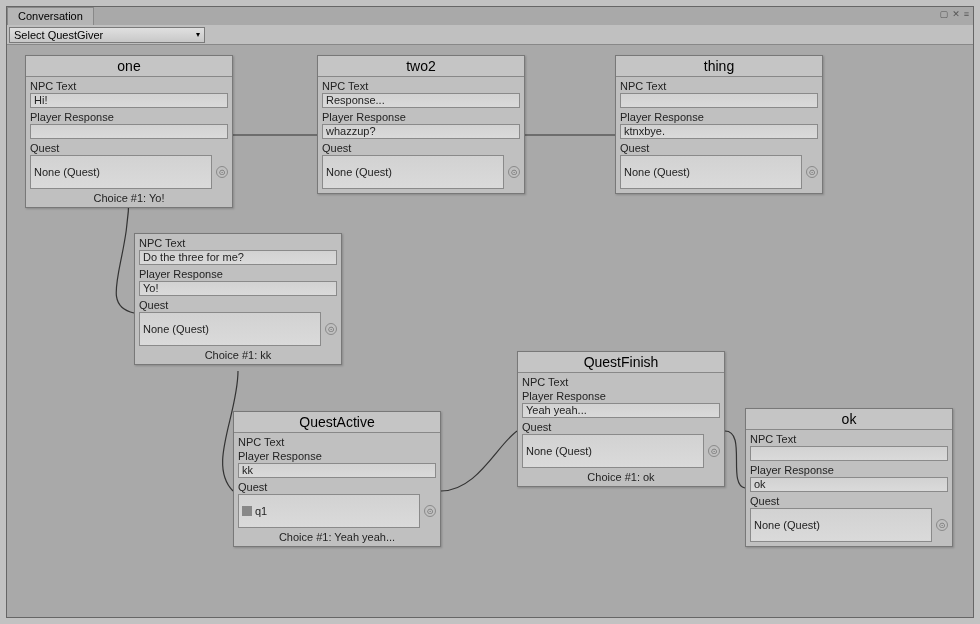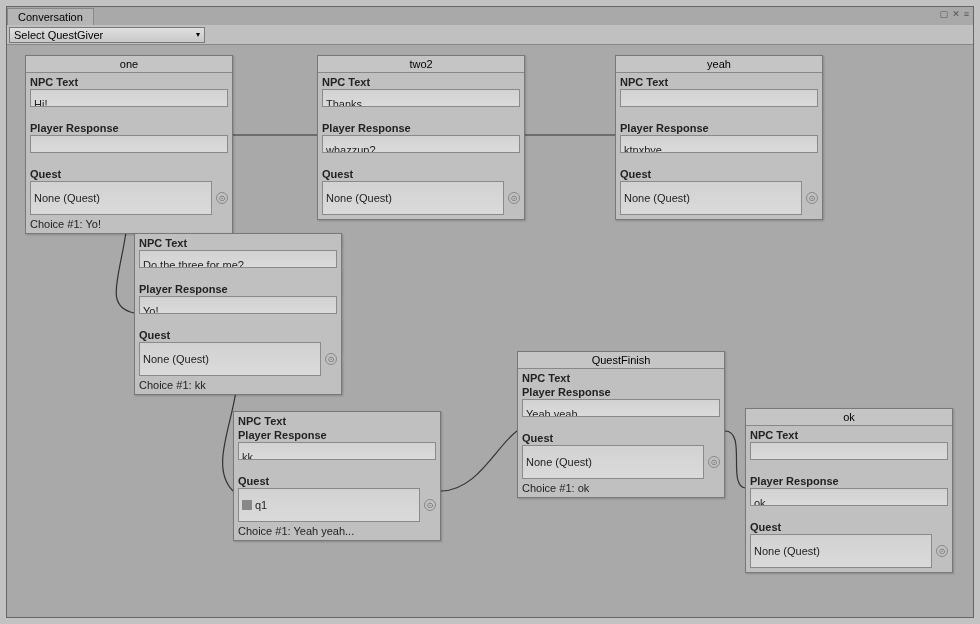--- a/index.html
+++ b/index.html
@@ -1,35 +1,35 @@
 <!DOCTYPE html>
 <html><head>
 <meta charset="utf-8">
 <style>
 * { box-sizing: border-box; margin: 0; padding: 0; }
 body { font-family: Arial, sans-serif; font-size: 11px; background: #c2c2c2; width: 980px; height: 624px; overflow: hidden; position: relative; }
 .window { position: absolute; top: 6px; left: 6px; right: 6px; bottom: 6px; background: #a9a9a9; border: 1px solid #666; }
-.tab-strip { height: 18px; display: flex; background: #a9a9a9; align-items: center; }
+.tab-strip { height: 18px; display: flex; background: #a9a9a9; }
 .tab { background: #b5b5b5; border: 1px solid #888; border-bottom: none; padding: 2px 10px; font-size: 11px; cursor: pointer; }
 .window-icons { position: absolute; right: 4px; top: 2px; display: flex; gap: 4px; font-size: 9px; color: #555; }
 .window-icons span { cursor: pointer; }
 .dropdown-bar { height: 20px; background: #c0c0c0; border-bottom: 1px solid #888; display: flex; align-items: center; padding: 0 2px; }
 .dropdown { width: 196px; height: 16px; background: linear-gradient(#e0e0e0,#c8c8c8); border: 1px solid #7a7a7a; font-size: 11px; padding: 0 4px; display: flex; align-items: center; justify-content: space-between; cursor: pointer; }
 .dropdown .arrow { font-size: 8px; }
 .canvas { position: absolute; top: 38px; left: 0; right: 0; bottom: 0; }
 .node { position: absolute; background: #c0c0c0; border: 1px solid #787878; box-shadow: 1px 1px 2px rgba(0,0,0,0.2); }
-.node-title { text-align: center; font-size: 11px; padding: 2px 0; border-bottom: 1px solid #888; background: #c5c5c5; cursor: move; }
+.node-title { text-align: center; font-size: 14px; padding: 2px 0; border-bottom: 1px solid #888; background: #c5c5c5; cursor: move; }
 .node-body { padding: 2px 4px; }
-.field-label { font-size: 11px; color: #222; padding: 1px 0; font-weight: bold; }
-.field-input { width: 100%; height: 15px; background: linear-gradient(#d2d2d2,#dadada); border: 1px solid #8a8a8a; font-size: 11px; padding: 8px 3px; color: #222; margin-bottom: 14px; overflow: hidden; white-space: nowrap; }
+.field-label { font-size: 11px; color: #222; padding: 1px 0; }
+.field-input { width: 100%; height: 15px; background: linear-gradient(#d2d2d2,#dadada); border: 1px solid #8a8a8a; font-size: 11px; padding: 0 3px; color: #222; margin-bottom: 2px; overflow: hidden; white-space: nowrap; }
 .quest-row { display: flex; align-items: center; gap: 4px; margin-bottom: 2px; }
 .quest-input { flex: 1; height: 22px; background: linear-gradient(#d2d2d2,#dadada); border: 1px solid #8a8a8a; font-size: 11px; padding: 16px 3px; color: #222; overflow: hidden; display: flex; align-items: center; gap: 3px; }
 .quest-icon { width: 10px; height: 10px; background: #888; display: inline-block; }
 .quest-picker { width: 12px; height: 12px; border: 1px solid #8a8a8a; border-radius: 50%; font-size: 8px; display: flex; align-items: center; justify-content: center; cursor: pointer; color: #666; }
-.choice-text { font-size: 11px; color: #222; padding: 1px 0; }
+.choice-text { font-size: 11px; color: #222; padding: 1px 0; text-align: center; }
 svg.wires { position: absolute; top: 0; left: 0; width: 100%; height: 100%; pointer-events: none; }
 svg.wires path { stroke: #333; stroke-width: 1.2; fill: none; }
 </style>
 </head>
 <body>
 
 <div class="window">
   <div class="tab-strip">
     <div class="tab">Conversation</div>
     <div class="window-icons">
@@ -68,34 +68,34 @@
               </div>
               <div class="quest-picker">⊙</div>
             </div>
             <div class="choice-text">Choice #1: Yo!</div>
           </div>
         </div>
         <div class="node" style="left: 310px; top: 10px; width: 208px;">
           <div class="node-title">two2</div>
           <div class="node-body">
             <div class="field-label">NPC Text</div>
-            <div class="field-input">Thanks...</div>
+            <div class="field-input">Response...</div>
             <div class="field-label">Player Response</div>
             <div class="field-input">whazzup?</div>
             <div class="field-label">Quest</div>
             <div class="quest-row">
               <div class="quest-input">
                 <span>None (Quest)</span>
               </div>
               <div class="quest-picker">⊙</div>
             </div>
           </div>
         </div>
         <div class="node" style="left: 608px; top: 10px; width: 208px;">
-          <div class="node-title">yeah</div>
+          <div class="node-title">thing</div>
           <div class="node-body">
             <div class="field-label">NPC Text</div>
             <div class="field-input"></div>
             <div class="field-label">Player Response</div>
             <div class="field-input">ktnxbye.</div>
             <div class="field-label">Quest</div>
             <div class="quest-row">
               <div class="quest-input">
                 <span>None (Quest)</span>
               </div>
@@ -113,20 +113,21 @@
             <div class="quest-row">
               <div class="quest-input">
                 <span>None (Quest)</span>
               </div>
               <div class="quest-picker">⊙</div>
             </div>
             <div class="choice-text">Choice #1: kk</div>
           </div>
         </div>
         <div class="node" style="left: 226px; top: 366px; width: 208px;">
+          <div class="node-title">QuestActive</div>
           <div class="node-body">
             <div class="field-label">NPC Text</div>
             <div class="field-label">Player Response</div>
             <div class="field-input">kk</div>
             <div class="field-label">Quest</div>
             <div class="quest-row">
               <div class="quest-input">
                 <span class="quest-icon"></span>
                 <span>q1</span>
               </div>

